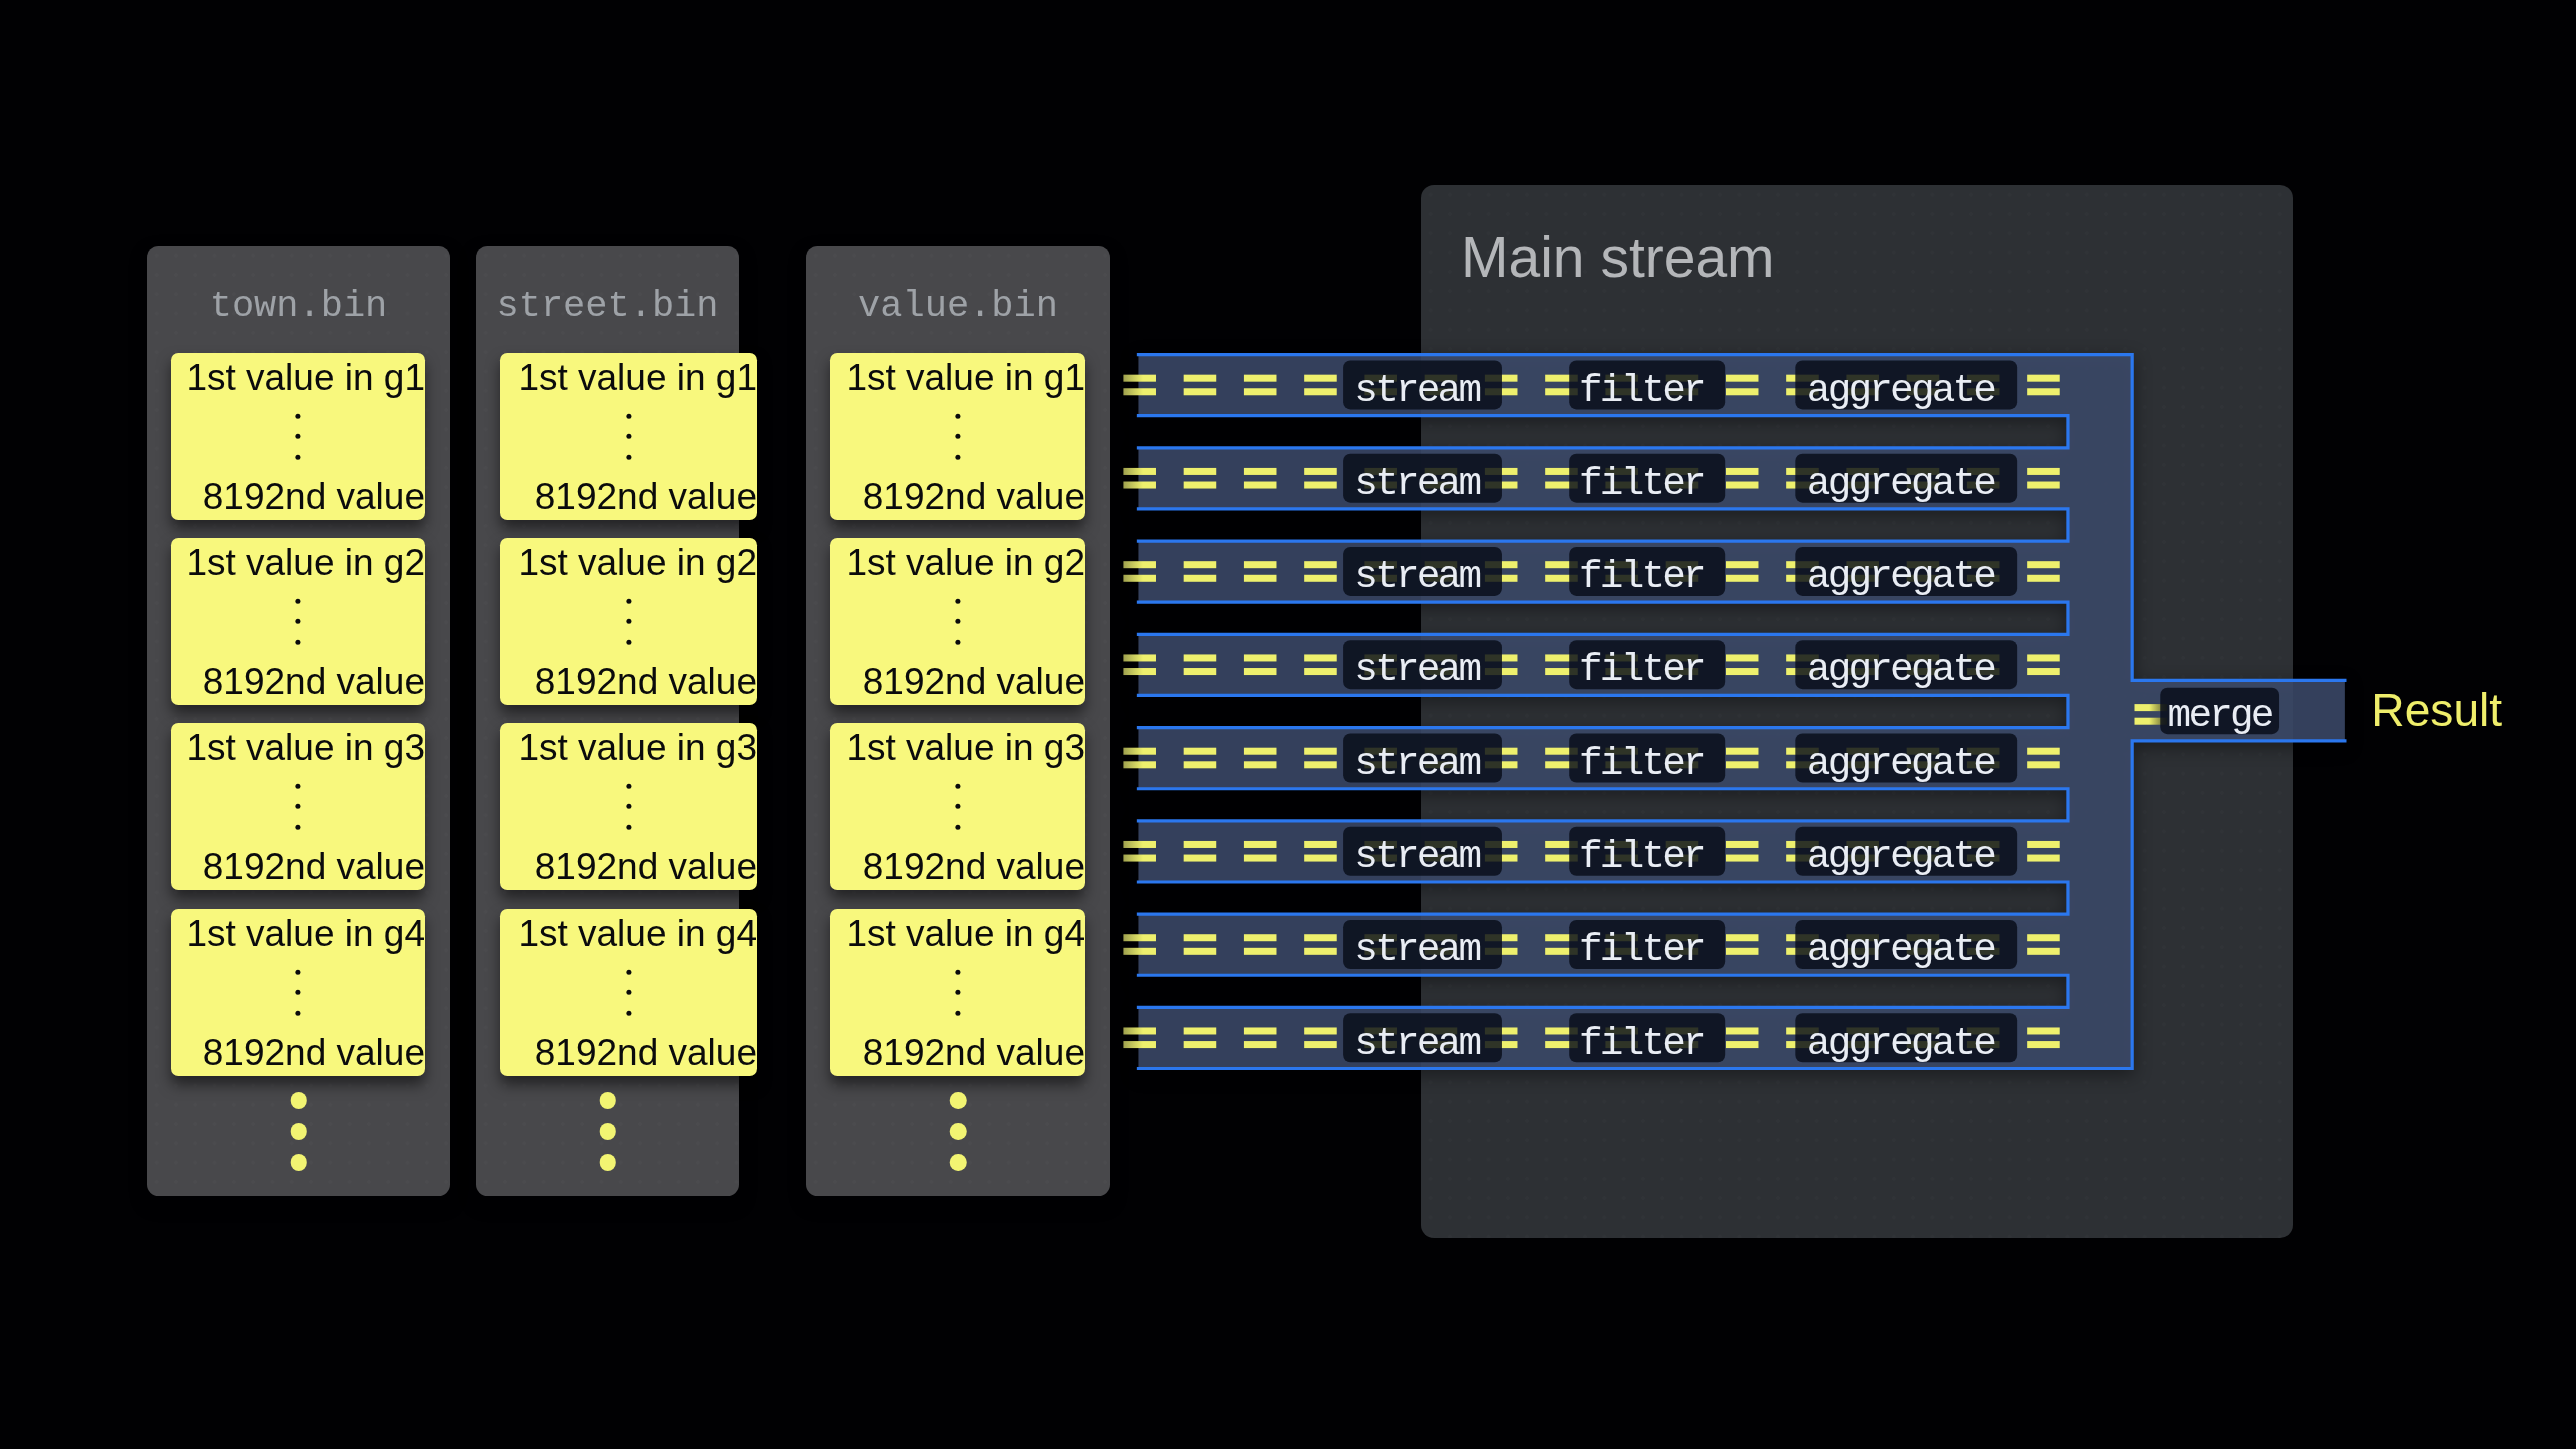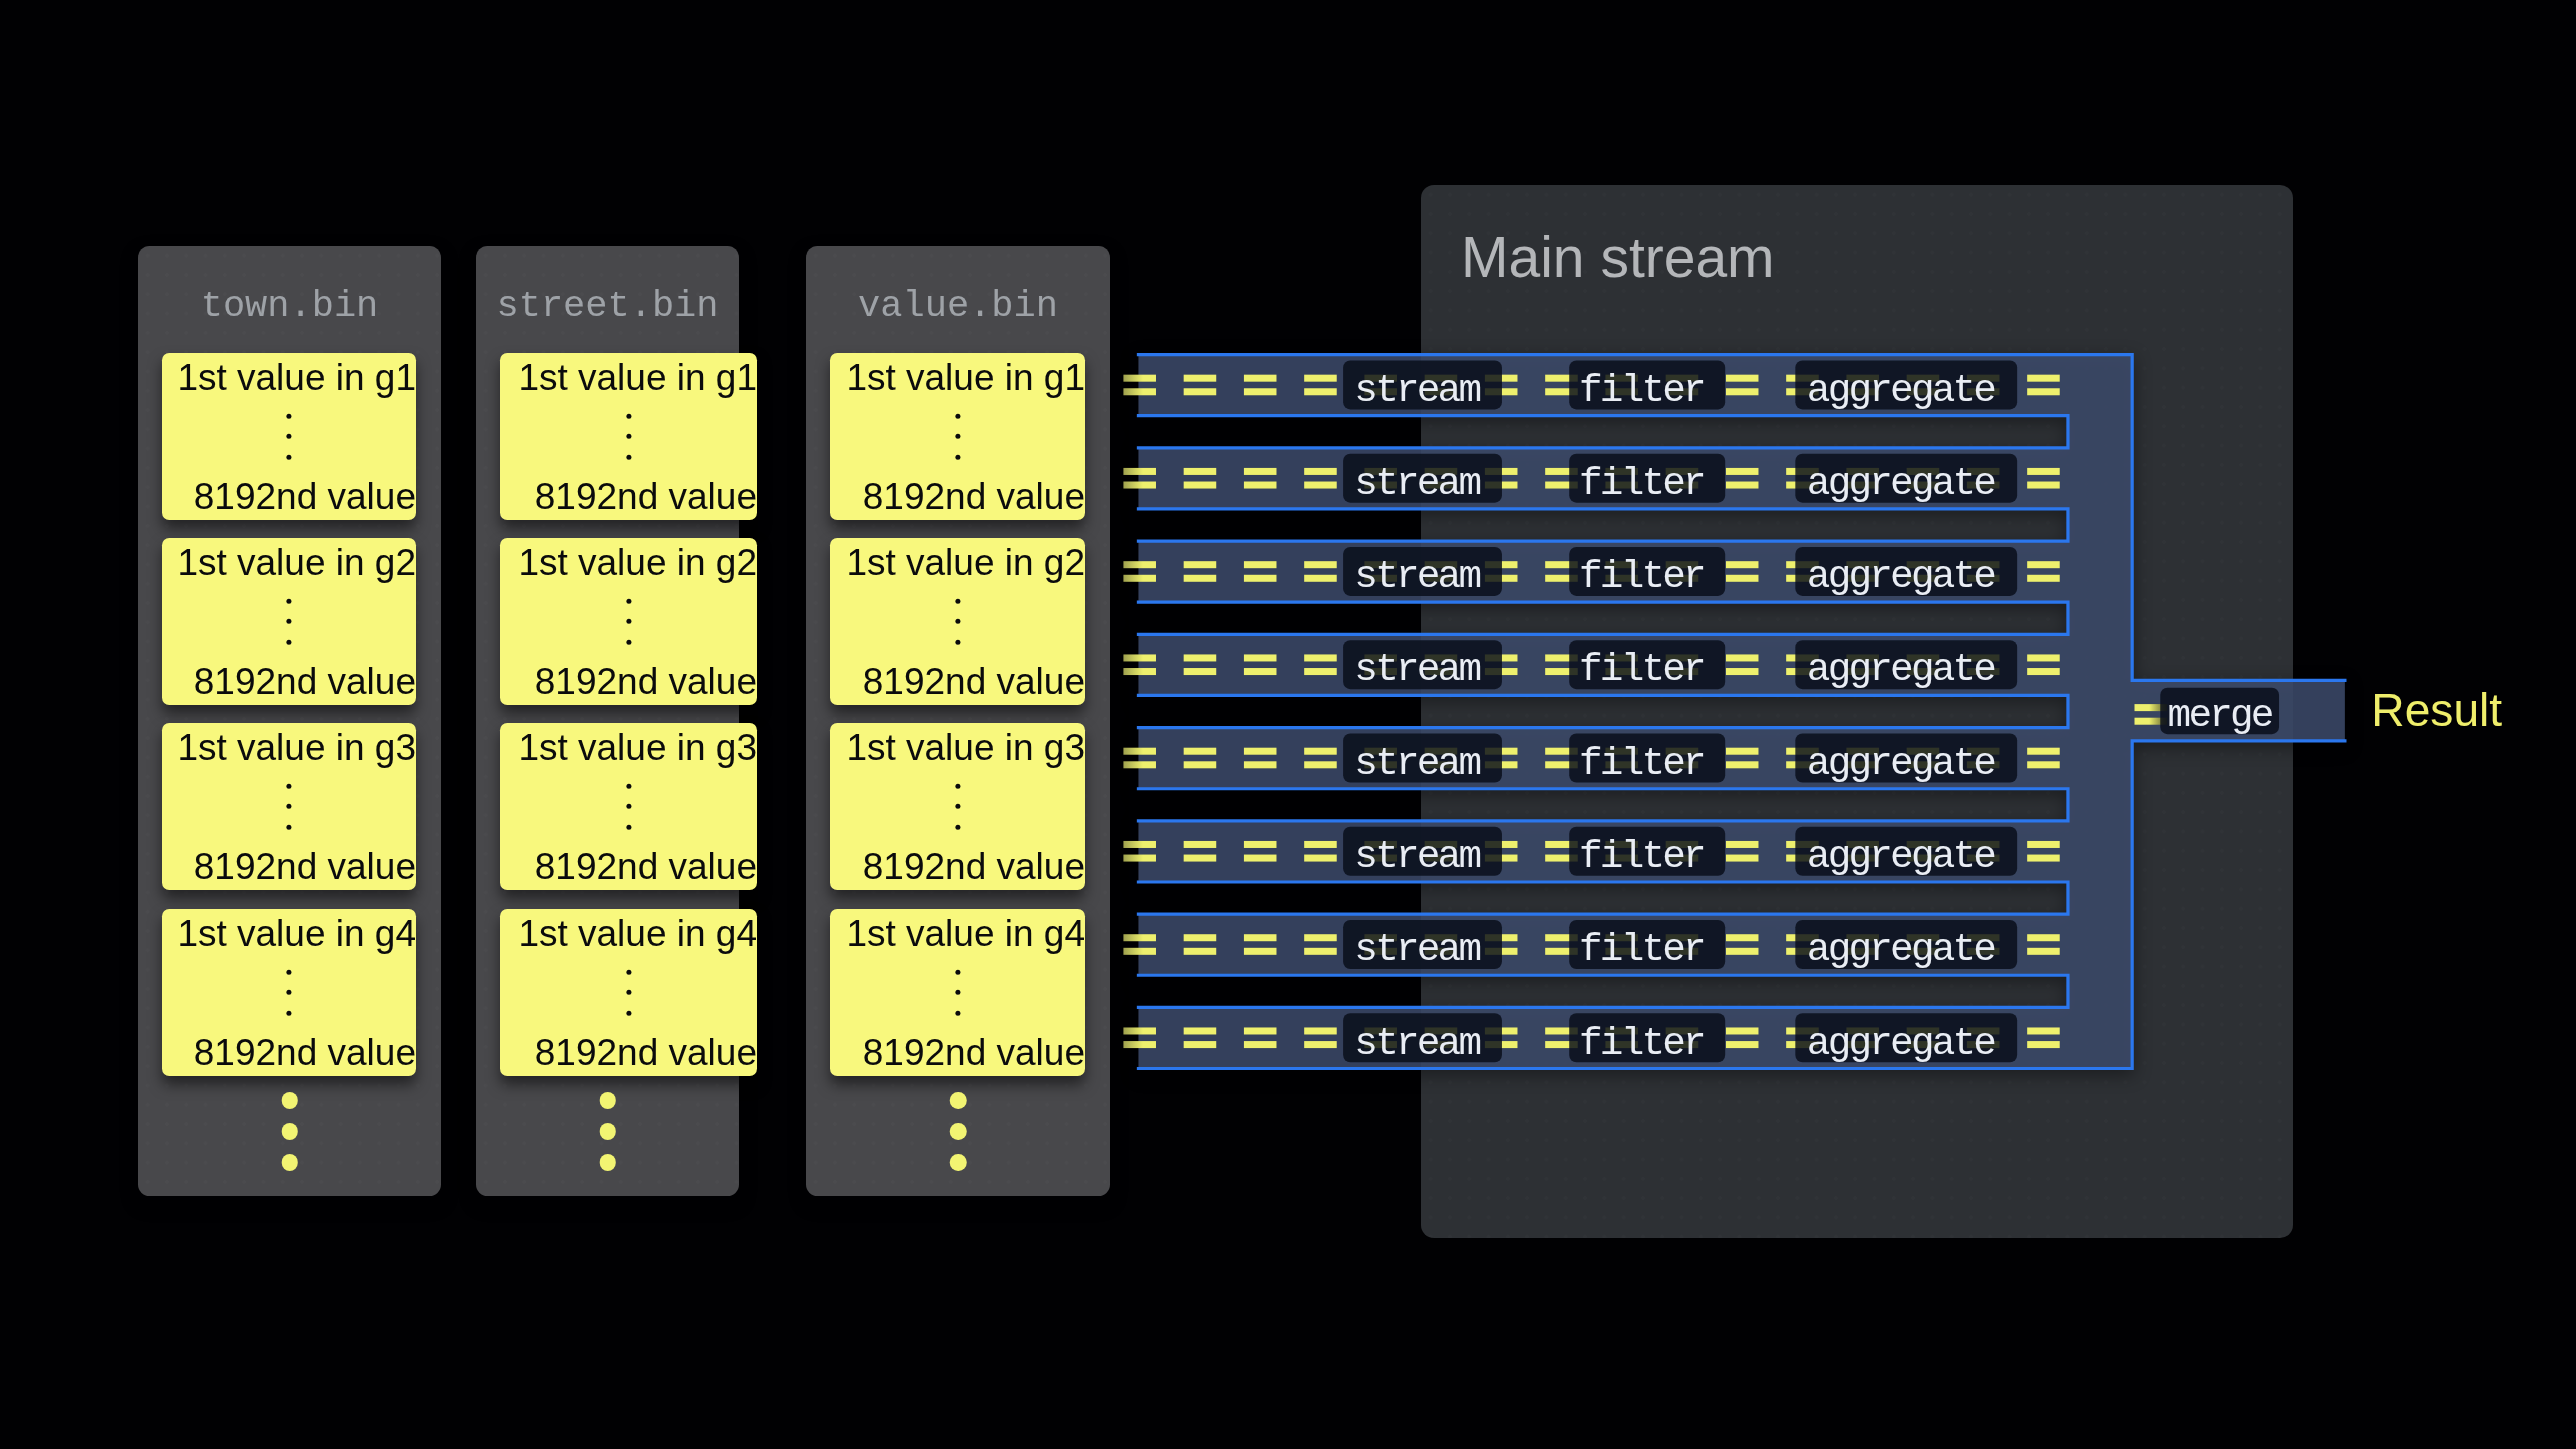--- a/index.html
+++ b/index.html
@@ -22,21 +22,21 @@
 .mm{position:absolute;left:1421px;top:185px;width:872px;height:1053px;background-color:#2d3034}
 .mmtitle{position:absolute;left:40px;top:44px;font-size:57px;line-height:57px;color:#b4b6b9}
 svg{position:absolute;left:0;top:0}
 .mlab{font-family:"Liberation Mono",monospace;font-size:55px;letter-spacing:-3.9px;fill:#e9edf4}
 .result{font-family:"Liberation Sans",sans-serif;font-size:64.5px;fill:#efee6b}
 </style></head>
 <body>
 <div class="panel mm">
     <div class="mmtitle">Main stream</div>
   </div>
-<div class="col" style="left:138px;width:303px">
+<div class="col" style="left:147px;width:303px">
     <div class="ctitle">town.bin</div>
     <div class="ybox" style="top:107px;left:24px;width:254px;height:167px">
       <div class="l1">1st value in g1</div>
       <div class="mdots">
         <i></i>
         <i></i>
         <i></i>
       </div>
       <div class="l2">8192nd value</div>
     </div>

